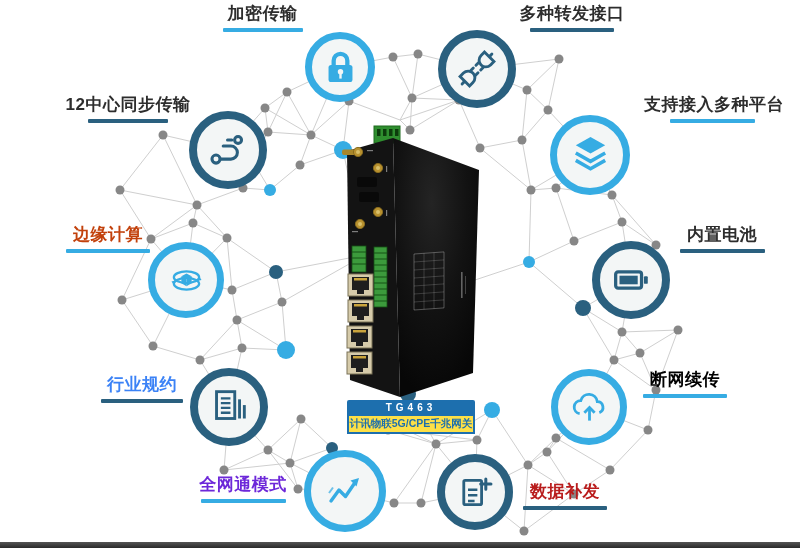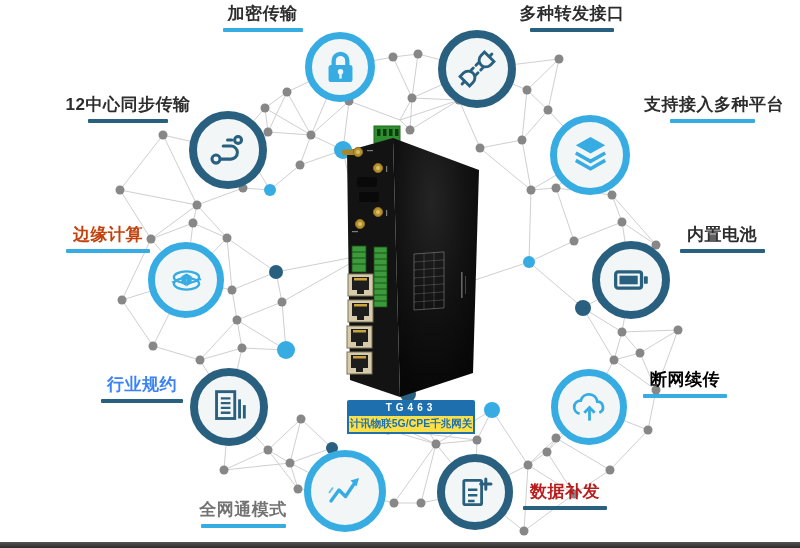--- a/index.html
+++ b/index.html
@@ -481,21 +481,21 @@
   <div class="feature">
     <div class="circle" style="left: 304px; top: 450px; height: 82px; width: 82px; border: 7px solid rgb(54, 172, 227);">
         <span class="icon" style="color: rgb(54, 172, 227);">
           <svg viewBox="0 0 48 48" width="48" height="48">
             <path d="M10 34l8-11 6.5 6.5L33 17" fill="none" stroke="currentColor" stroke-width="3.4" stroke-linejoin="round" stroke-linecap="round"></path>
             <polygon points="38,11 29.5,13.5 35.5,19.5" fill="currentColor"></polygon>
             <path d="M8 26l4-5.5" stroke="currentColor" stroke-width="2" opacity=".7"></path>
           </svg>
         </span>
       </div>
-    <div class="flabel" style="left: 182px; top: 500px; width: 122px; color: #737373;"><span class="ltext">全网通模式</span><div class="lbar" style="width: 85px; background: rgb(54, 172, 227);"></div></div>
+    <div class="flabel" style="left: 182px; top: 475px; width: 122px; color: #6d28d9;"><span class="ltext">全网通模式</span><div class="lbar" style="width: 85px; background: rgb(54, 172, 227);"></div></div>
   </div>
   <div class="feature">
     <div class="circle" style="left: 437px; top: 454px; height: 76px; width: 76px; border: 8px solid rgb(42, 96, 127);">
         <span class="icon" style="color: rgb(42, 96, 127);">
           <svg viewBox="0 0 48 48" width="45" height="45">
             <rect x="11.5" y="11" width="19" height="26" rx="1.5" fill="#f3f6f6" stroke="currentColor" stroke-width="3"></rect>
             <path d="M16 21h10M16 27h10M16 33h7" stroke="currentColor" stroke-width="2.6"></path>
             <g stroke="currentColor" stroke-width="3.2" stroke-linecap="round">
               <path d="M35 9.5v11M29.5 15h11"></path>
             </g>

